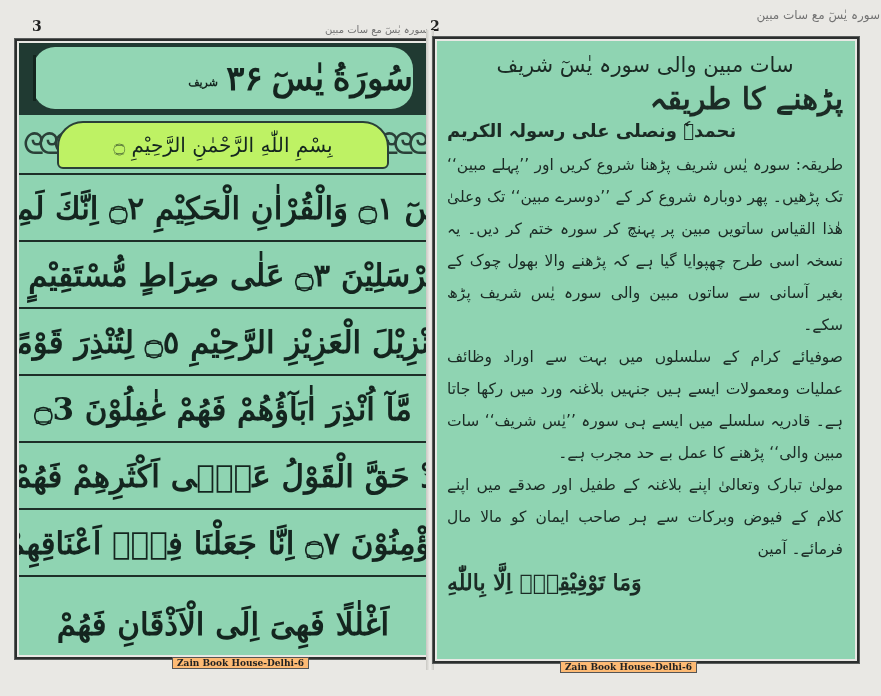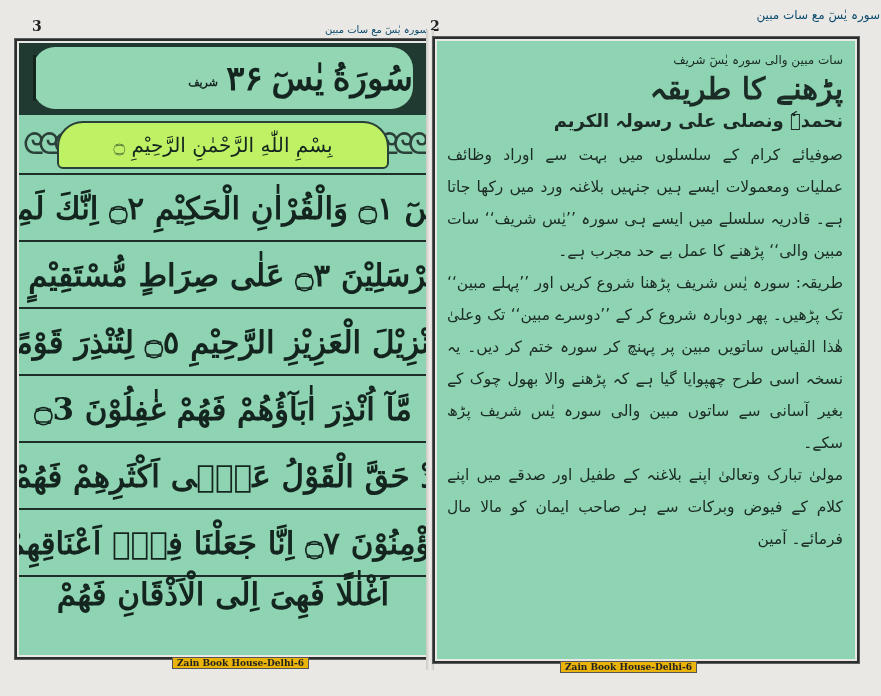--- a/index.html
+++ b/index.html
@@ -8,21 +8,21 @@
     background:#e9e8e4;
     font-family: "DejaVu Sans", sans-serif;
     position:relative;
   }
   .spread { position:absolute; left:0; top:0; width:881px; height:696px; }
   .page-num {
     position:absolute; font-family:"DejaVu Serif", serif; font-weight:bold;
     font-size:14px; color:#222;
   }
   .running-head {
-    position:absolute; font-size:10px; color:#0c4a6e; direction:rtl;
+    position:absolute; font-size:10px; color:#737373; direction:rtl;
   }
   .frame {
     position:absolute; background:#2c2f2e; padding:3px;
     box-shadow: inset 0 0 0 1px #5a5d5c;
   }
   .frame-inner {
     position:relative; width:100%; height:100%; box-sizing:border-box;
     border:2px solid #e8e8e4; background:#8fd4b2;
     overflow:hidden;
   }
@@ -63,33 +63,33 @@
     position:absolute; left:0; right:0; height:65px;
     border-bottom:2px solid #1d2f28;
     display:flex; align-items:center; justify-content:center;
     direction:rtl;
   }
   .verse-text {
     font-size:31px; font-weight:bold; color:#14251f;
     font-family:"DejaVu Serif", serif; white-space:nowrap;
   }
   .footer-label {
-    position:absolute; bottom:-9px; background:#eab308; color:#222;
+    position:absolute; bottom:-9px; background:#fdba74; color:#222;
     font-family:"DejaVu Serif", serif; font-weight:bold; font-size:9px;
     padding:0 4px; border:1px solid #555;
   }
   
   #right-frame { left:432px; top:36px; width:422px; height:622px; }
   .rp-content {
     position:absolute; left:10px; right:12px; top:0; bottom:0;
     direction:rtl; color:#1b2b25;
   }
-  .rp-heading1 { font-size:12px; margin-top:12px; }
+  .rp-heading1 { text-align:center; font-size:21px; margin-top:12px; }
   .rp-heading2 { text-align:right; font-size:30px; font-weight:bold; margin-top:4px; font-family:"DejaVu Serif", serif; }
-  .rp-heading3 { text-align:right; font-size:18px; font-weight:bold; margin-top:4px; }
+  .rp-heading3 { text-align:left; font-size:18px; font-weight:bold; margin-top:4px; }
   .rp-para { font-size:15.5px; line-height:32px; text-align:justify; margin-top:8px; }
   .rp-para p { margin:0; }
   .rp-closing { font-size:22px; font-weight:bold; margin-top:4px; text-align:left; direction:rtl; font-family:"DejaVu Serif", serif; }
   .gutter-shadow {
     position:absolute; left:426px; top:30px; width:8px; height:640px;
     background:linear-gradient(90deg, #c9c8c3, #f0efeb, #c9c8c3);
   }
 </style>
 </head>
 <body>
@@ -133,38 +133,39 @@
       </div>
       <div class="verse-row" style="top:333px;">
         <span class="verse-text">مَّآ اُنْذِرَ اٰبَآؤُهُمْ فَهُمْ غٰفِلُوْنَ ۝3</span>
       </div>
       <div class="verse-row" style="top:400px;">
         <span class="verse-text">لَقَدْ حَقَّ الْقَوْلُ عَلٰۤى اَكْثَرِهِمْ فَهُمْ لَا</span>
       </div>
       <div class="verse-row" style="top:467px;">
         <span class="verse-text">يُؤْمِنُوْنَ ۝٧ اِنَّا جَعَلْنَا فِيْۤ اَعْنَاقِهِمْ</span>
       </div>
-      <div class="verse-row" style="top:518px; border-bottom:none;">
+      <div class="verse-row" style="top:534px; border-bottom:none;align-items:flex-end;">
         <span class="verse-text">اَغْلٰلًا فَهِىَ اِلَى الْاَذْقَانِ فَهُمْ</span>
       </div>
     </div>
     <span class="footer-label" style="left:158px;">Zain Book House-Delhi-6</span>
   </div>
 
   <div class="gutter-shadow"></div>
 
   <div class="frame" id="right-frame">
     <div class="frame-inner">
       <div class="rp-content">
         <div class="rp-heading1">سات مبین والی سورہ یٰسٓ شریف</div>
         <div class="rp-heading2">پڑھنے کا طریقہ</div>
         <div class="rp-heading3">نحمدہٗ ونصلی علی رسولہ الکریم</div>
         <div class="rp-para">
+          <p>طریقہ: سورہ یٰس شریف پڑھنا شروع کریں اور ’’پہلے مبین‘‘ تک پڑھیں۔ پھر دوبارہ شروع کر کے ’’دوسرے مبین‘‘ تک وعلیٰ ھٰذا القیاس ساتویں مبین پر پہنچ کر سورہ ختم کر دیں۔ یہ نسخہ اسی طرح چھپوایا گیا ہے کہ پڑھنے والا بھول چوک کے بغیر آسانی سے ساتوں مبین والی سورہ یٰس شریف پڑھ سکے۔</p>
           <p>صوفیائے کرام کے سلسلوں میں بہت سے اوراد وظائف عملیات ومعمولات ایسے ہیں جنہیں بلاغنہ ورد میں رکھا جاتا ہے۔ قادریہ سلسلے میں ایسے ہی سورہ ’’یٰس شریف‘‘ سات مبین والی‘‘ پڑھنے کا عمل بے حد مجرب ہے۔</p>
-          <p>طریقہ: سورہ یٰس شریف پڑھنا شروع کریں اور ’’پہلے مبین‘‘ تک پڑھیں۔ پھر دوبارہ شروع کر کے ’’دوسرے مبین‘‘ تک وعلیٰ ھٰذا القیاس ساتویں مبین پر پہنچ کر سورہ ختم کر دیں۔ یہ نسخہ اسی طرح چھپوایا گیا ہے کہ پڑھنے والا بھول چوک کے بغیر آسانی سے ساتوں مبین والی سورہ یٰس شریف پڑھ سکے۔</p>
           <p>مولیٰ تبارک وتعالیٰ اپنے بلاغنہ کے طفیل اور صدقے میں اپنے کلام کے فیوض وبرکات سے ہر صاحب ایمان کو مالا مال فرمائے۔ آمین</p>
         </div>
+        <div class="rp-closing">وَمَا تَوْفِيْقِىْۤ اِلَّا بِاللّٰهِ</div>
       </div>
     </div>
     <span class="footer-label" style="left:128px;">Zain Book House-Delhi-6</span>
   </div>
 
 </div>
 
 </body></html>

